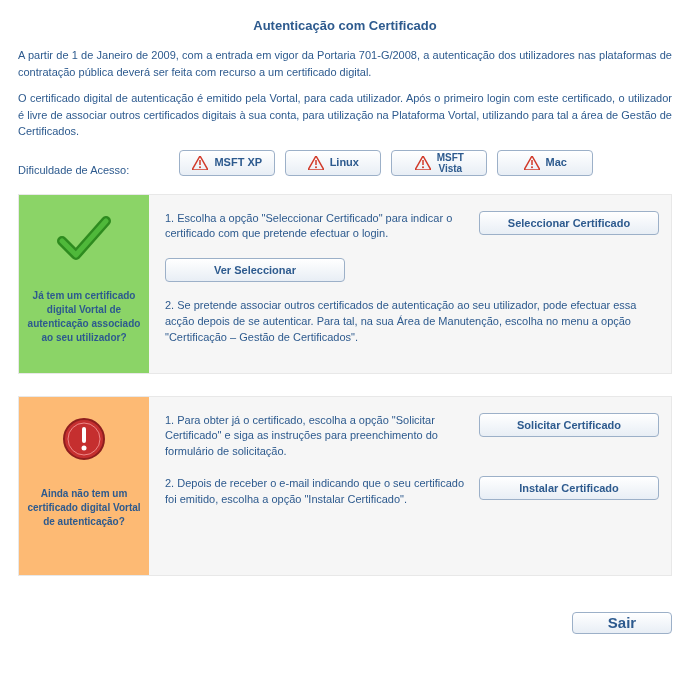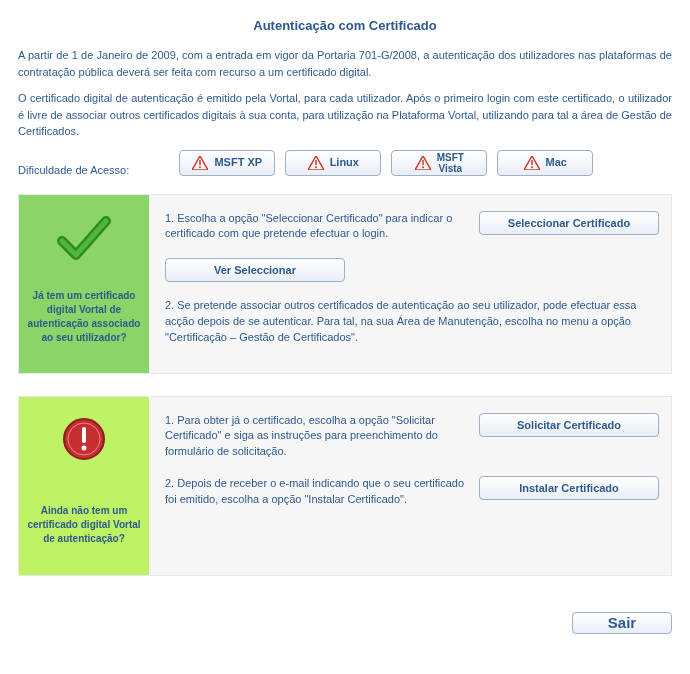--- a/index.html
+++ b/index.html
@@ -60,21 +60,21 @@
       padding: 14px 8px 16px;
       text-align: center;
       color: #2d5a8e;
       font-weight: bold;
       display: flex;
       flex-direction: column;
       align-items: center;
       justify-content: flex-start;
     }
     .panel-left.green { background: #8bd467; }
-    .panel-left.red { background: #bef264; gap: 17px; }
+    .panel-left.red { background: #fdba74; }
     .panel-left .big-icon { margin: 6px 0 24px; }
     .panel-left .question { font-size: 10px; line-height: 1.4; }
     .panel-body {
       flex: 1;
       padding: 16px 12px 16px 16px;
       color: #2d5a8e;
       line-height: 1.45;
     }
     .row { display: flex; align-items: flex-start; gap: 14px; margin-bottom: 16px; }
     .row .text { flex: 1; }

